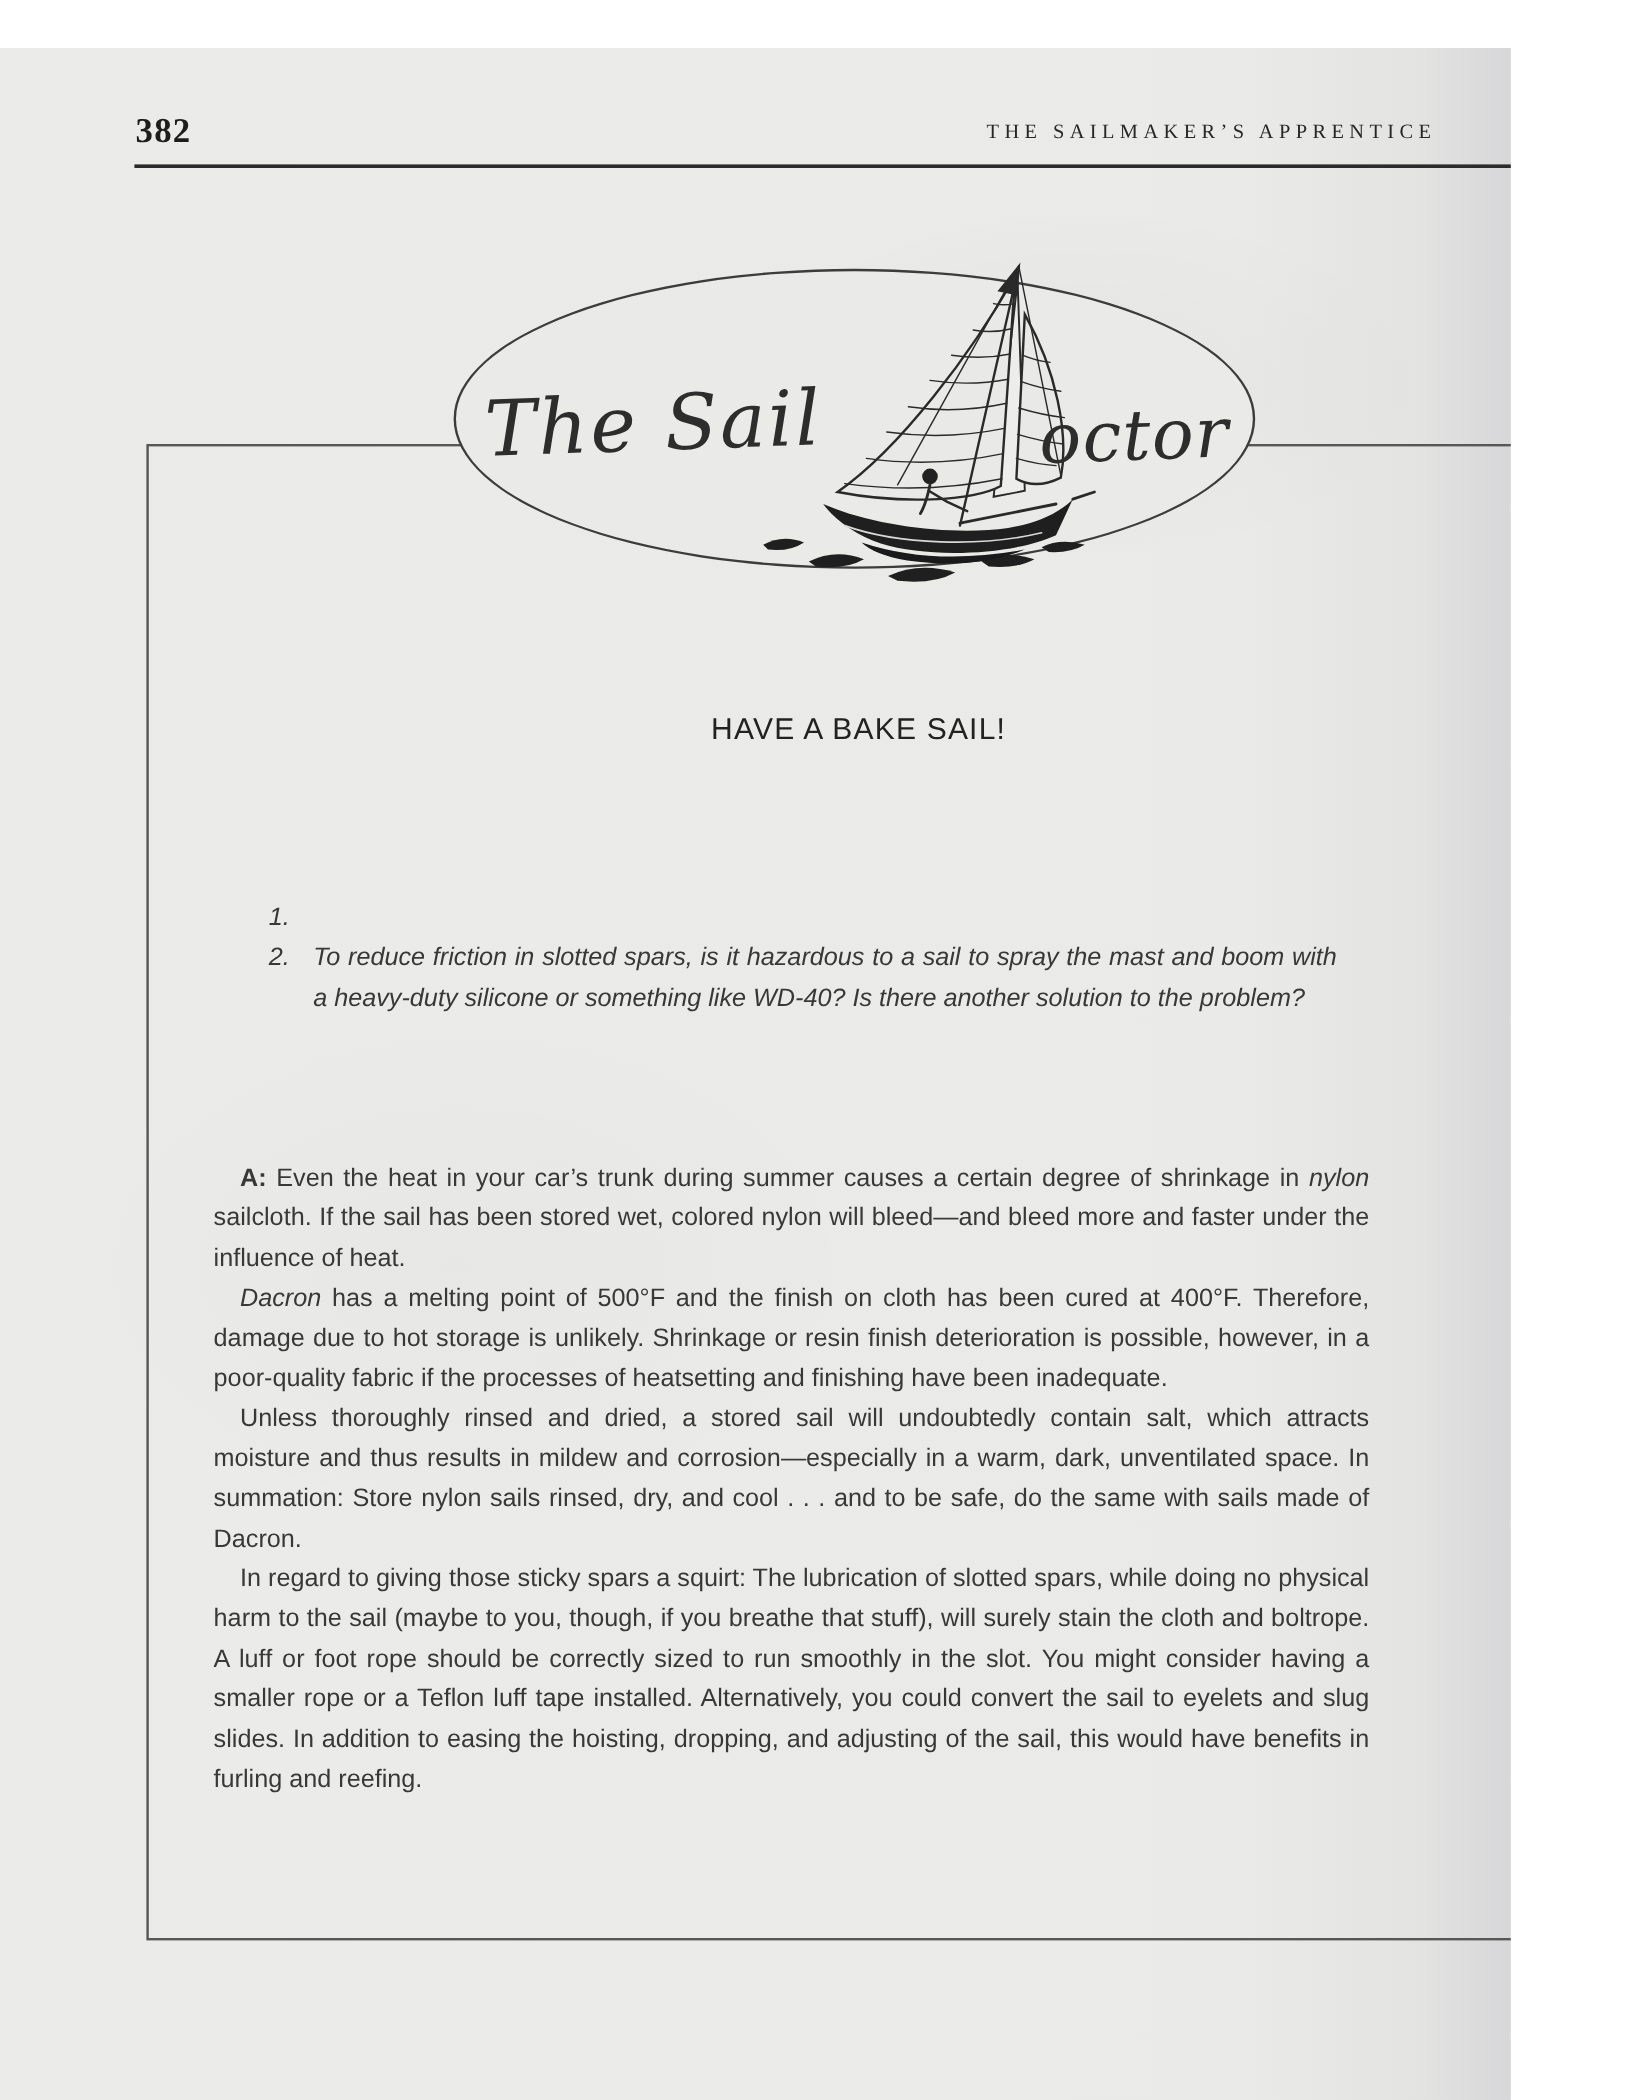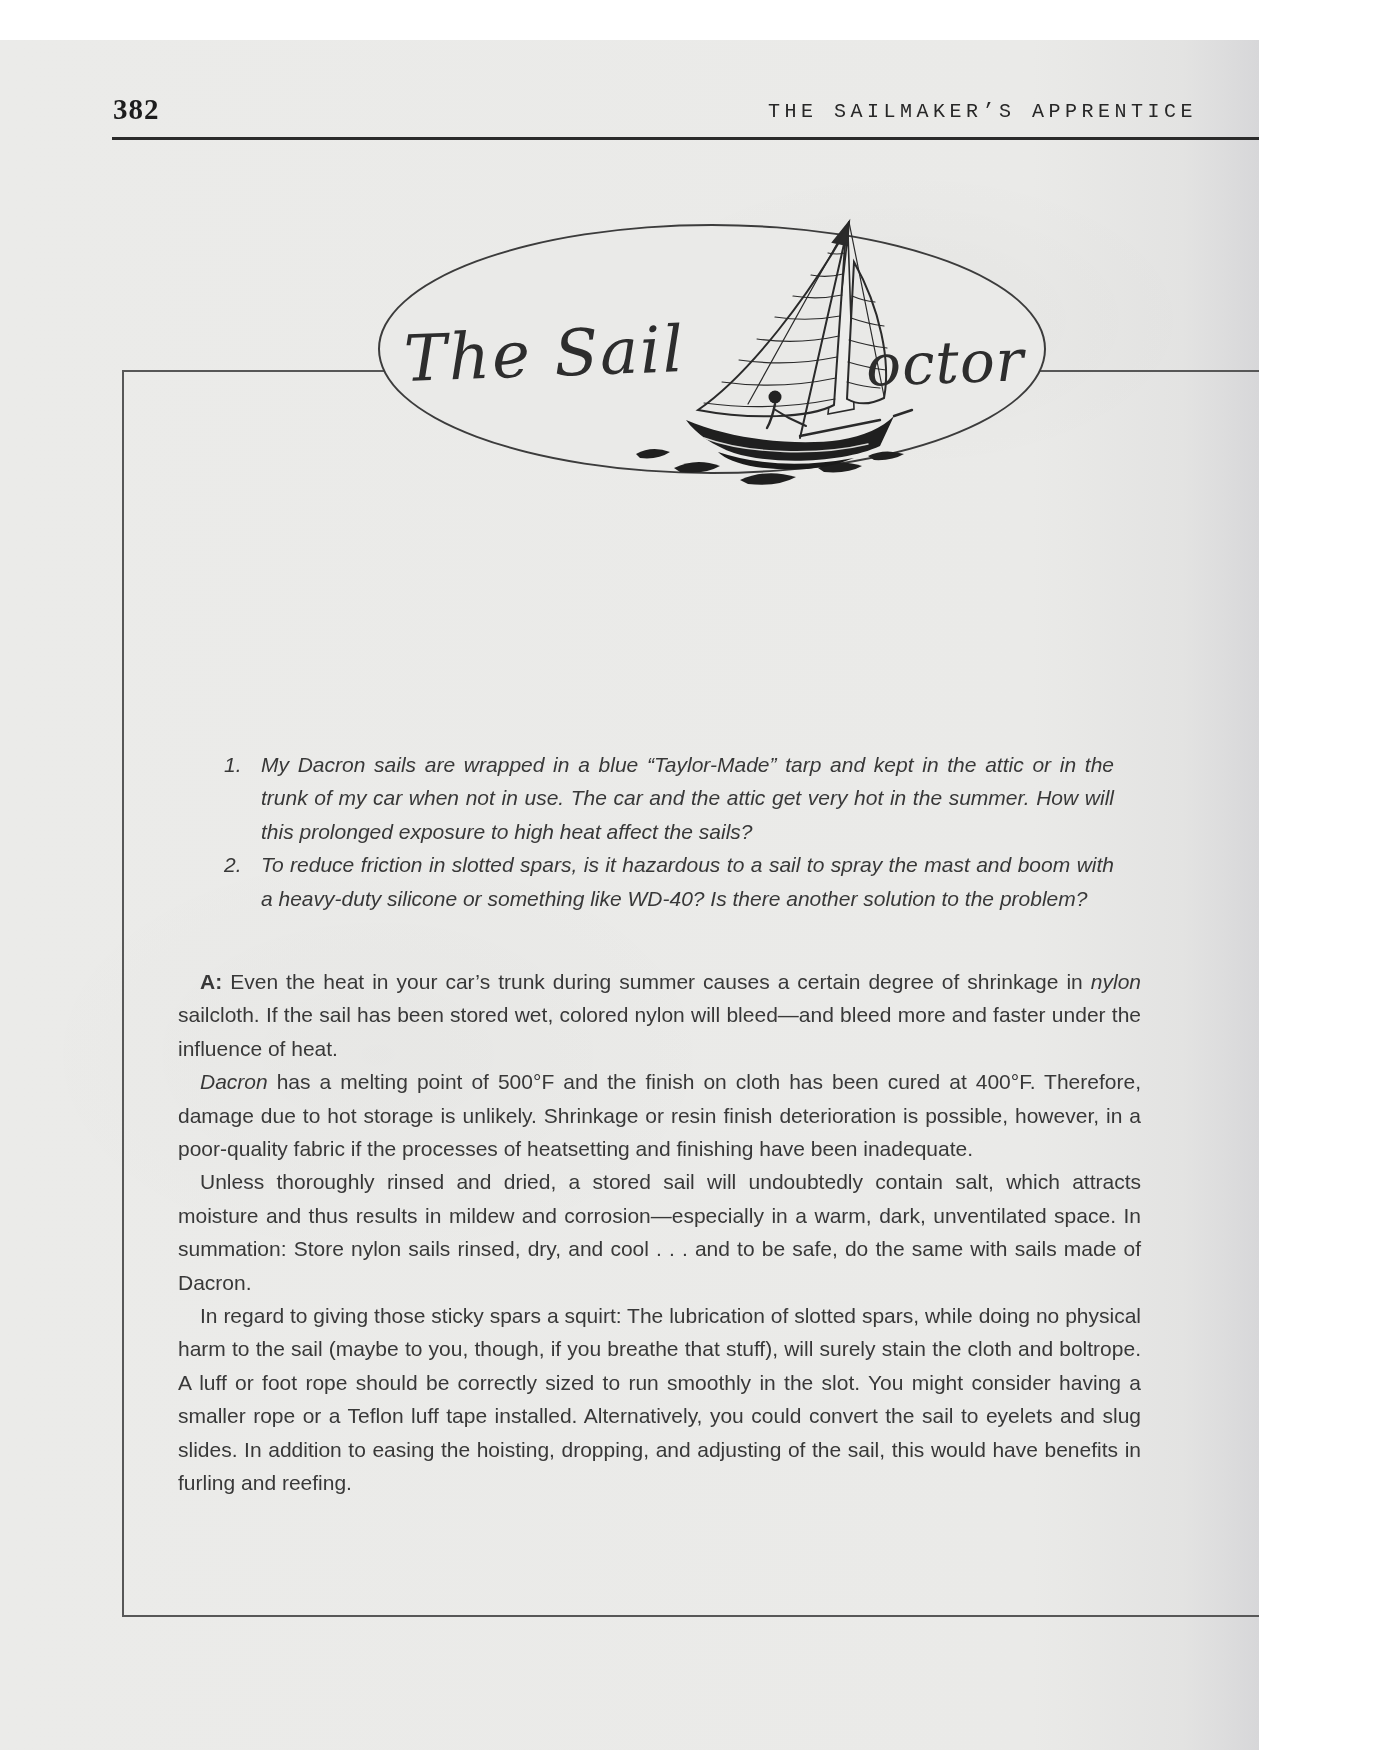--- a/index.html
+++ b/index.html
@@ -16,22 +16,22 @@
     margin-top:40px;
   }
   
   .page-number{
     position:absolute;left:113px;top:53px;
     font-family:"Liberation Serif", serif;font-weight:bold;
     font-size:29px;color:#1d1d1d;letter-spacing:1px;
   }
   .running-title{
     position:absolute;right:62px;top:60px;
-    font-family:Liberation Mono, monospace;
-    font-size:20px;letter-spacing:4.5px;color:#272727;
+    font-family:Liberation Serif, serif;
+    font-size:17px;letter-spacing:4.5px;color:#272727;
   }
   .header-rule{
     position:absolute;left:112px;top:97px;width:1200px;height:3px;
     background:#2b2b2b;
   }
   
   .content-box{
     position:absolute;left:122px;top:330px;width:1183px;height:1243px;
     border:2px solid #575757;z-index:1;
   }
@@ -80,26 +80,26 @@
 <body>
 
 <div class="page">
 
   <div class="page-number">382</div>
   <div class="running-title">THE SAILMAKER’S APPRENTICE</div>
   <div class="header-rule"></div>
 
   <div class="content-box">
 
+    <div class="article-heading">HAVE A BAKE SAIL!</div>
 
 
     <div class="q-list">
       <div class="q-item">
         <span class="q-num">1.</span>
-        <span class="q-text">My Dacron sails are wrapped in a blue “Taylor-Made” tarp and kept in the attic or in the trunk of my car when not in use. The car and the attic get very hot in the summer. How will this prolonged exposure to high heat affect the sails?</span>
       </div>
       <div class="q-item">
         <span class="q-num">2.</span>
         <span class="q-text">To reduce friction in slotted spars, is it hazardous to a sail to spray the mast and boom with a heavy-duty silicone or something like WD-40? Is there another solution to the problem?</span>
       </div>
     </div>
 
     <div class="answer">
       <p class="para"><span class="b">A:</span> <span>Even the heat in your car’s trunk during summer causes a certain degree of shrinkage in </span><em>nylon</em><span> sailcloth. If the sail has been stored wet, colored nylon will bleed—and bleed more and faster under the influence of heat.</span></p>
       <p class="para"><em>Dacron</em><span> has a melting point of 500°F and the finish on cloth has been cured at 400°F. Therefore, damage due to hot storage is unlikely. Shrinkage or resin finish deterioration is possible, however, in a poor-quality fabric if the processes of heatsetting and finishing have been inadequate.</span></p>

